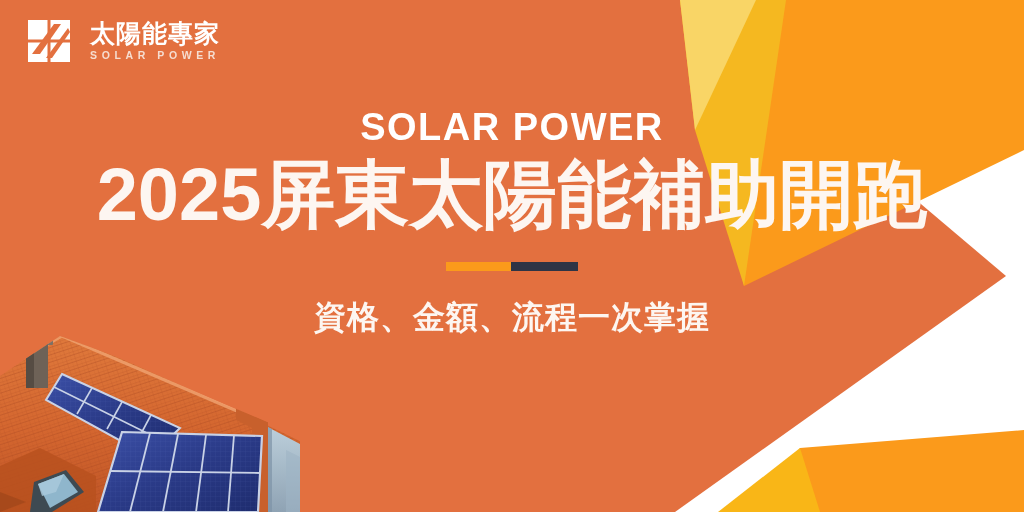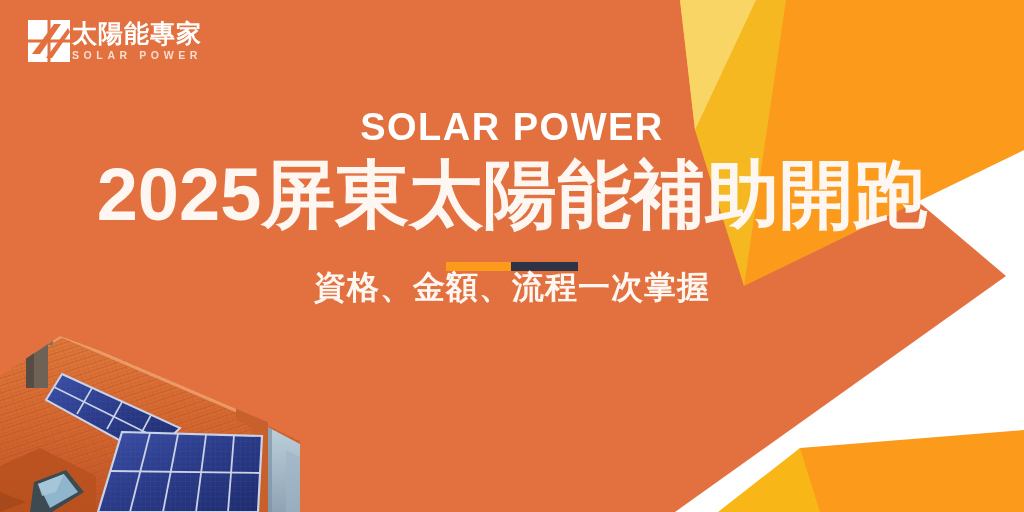--- a/index.html
+++ b/index.html
@@ -30,21 +30,22 @@
     pointer-events:none;
   }
   #photo-svg{display:block;width:330px;height:196px;}
 
   
   #logo{
     position:absolute;
     left:28px; top:20px;
     display:flex;
     align-items:center;
-    gap:2px;
+    gap:20px;
+    text-align:right;
   }
   #logo-mark{ width:42px; height:42px; display:block; flex:0 0 auto;}
   #logo-text{ display:flex; flex-direction:column; justify-content:center; }
   #logo-cn{
     color:#ffffff;
     font-size:25px;
     font-weight:700;
     letter-spacing:1px;
     line-height:1.08;
     white-space:nowrap;
@@ -92,20 +93,21 @@
   #rules{
     margin-top:30px;
     display:flex;
     align-items:center;
     gap:0px;
   }
   .rule{ height:9px; display:block; }
   #rule-left{ width:65px; background:#FB9A1B; }
   #rule-right{ width:67px; background:#2E3445; }
   #subhead{
+    margin-top:30px;
     color:#fdf6f1;
     font-size:32px;
     font-weight:700;
     letter-spacing:1px;
     line-height:1;
     white-space:nowrap;
   }
 </style>
 </head>
 <body>

